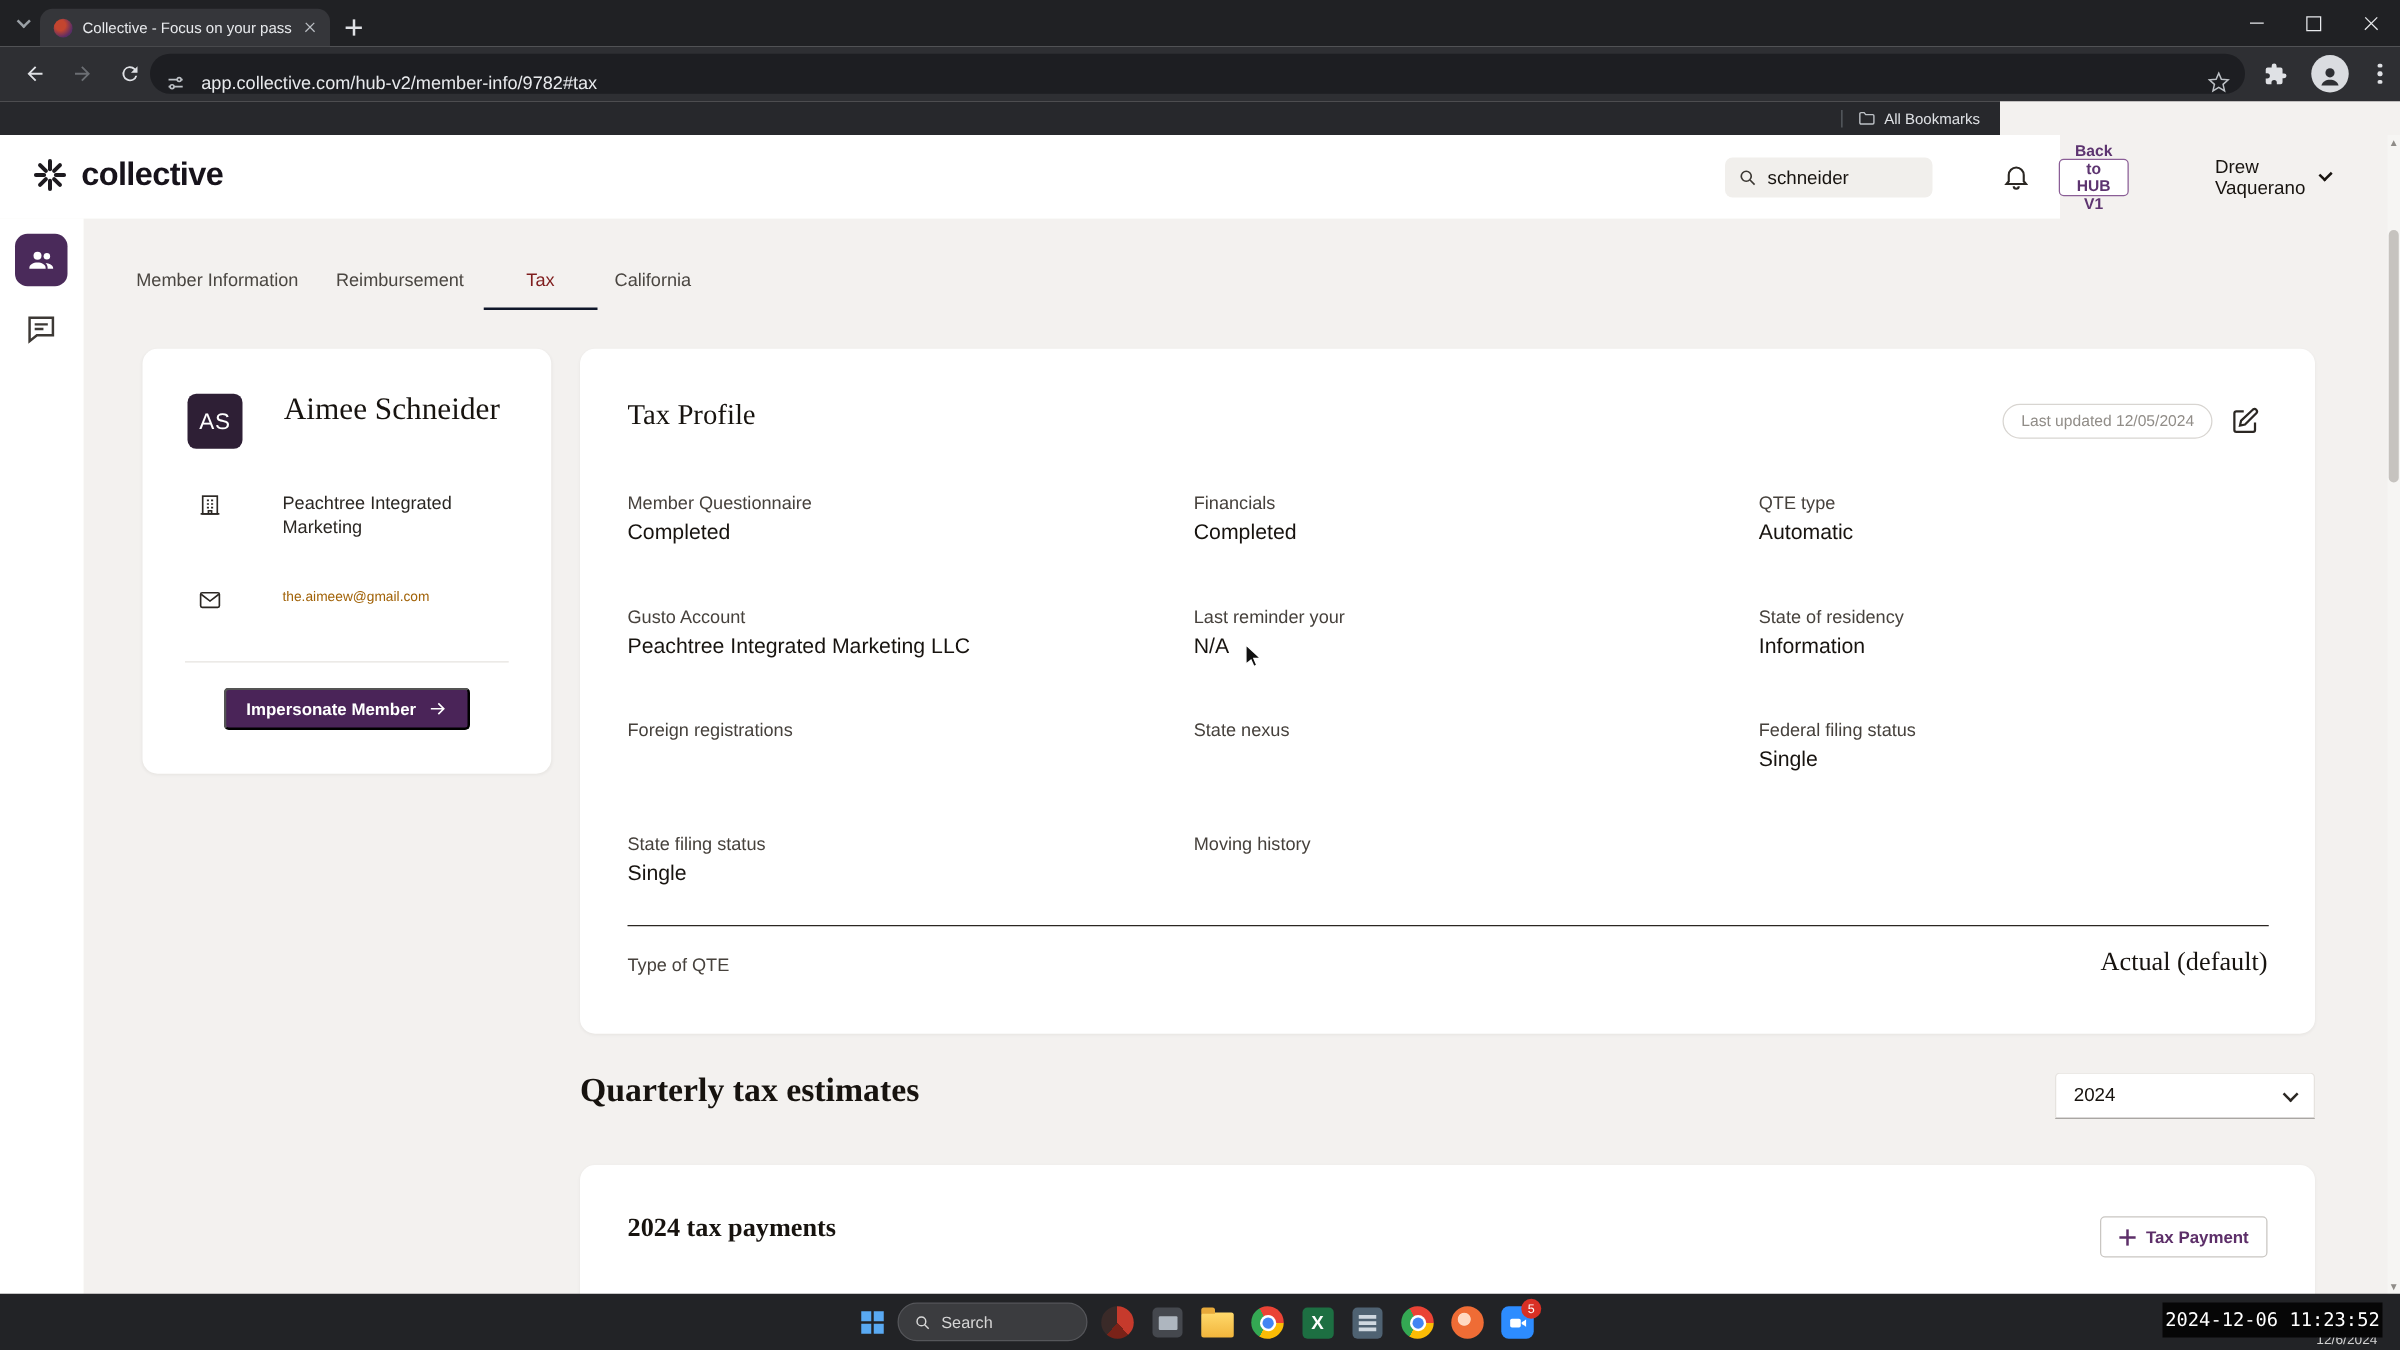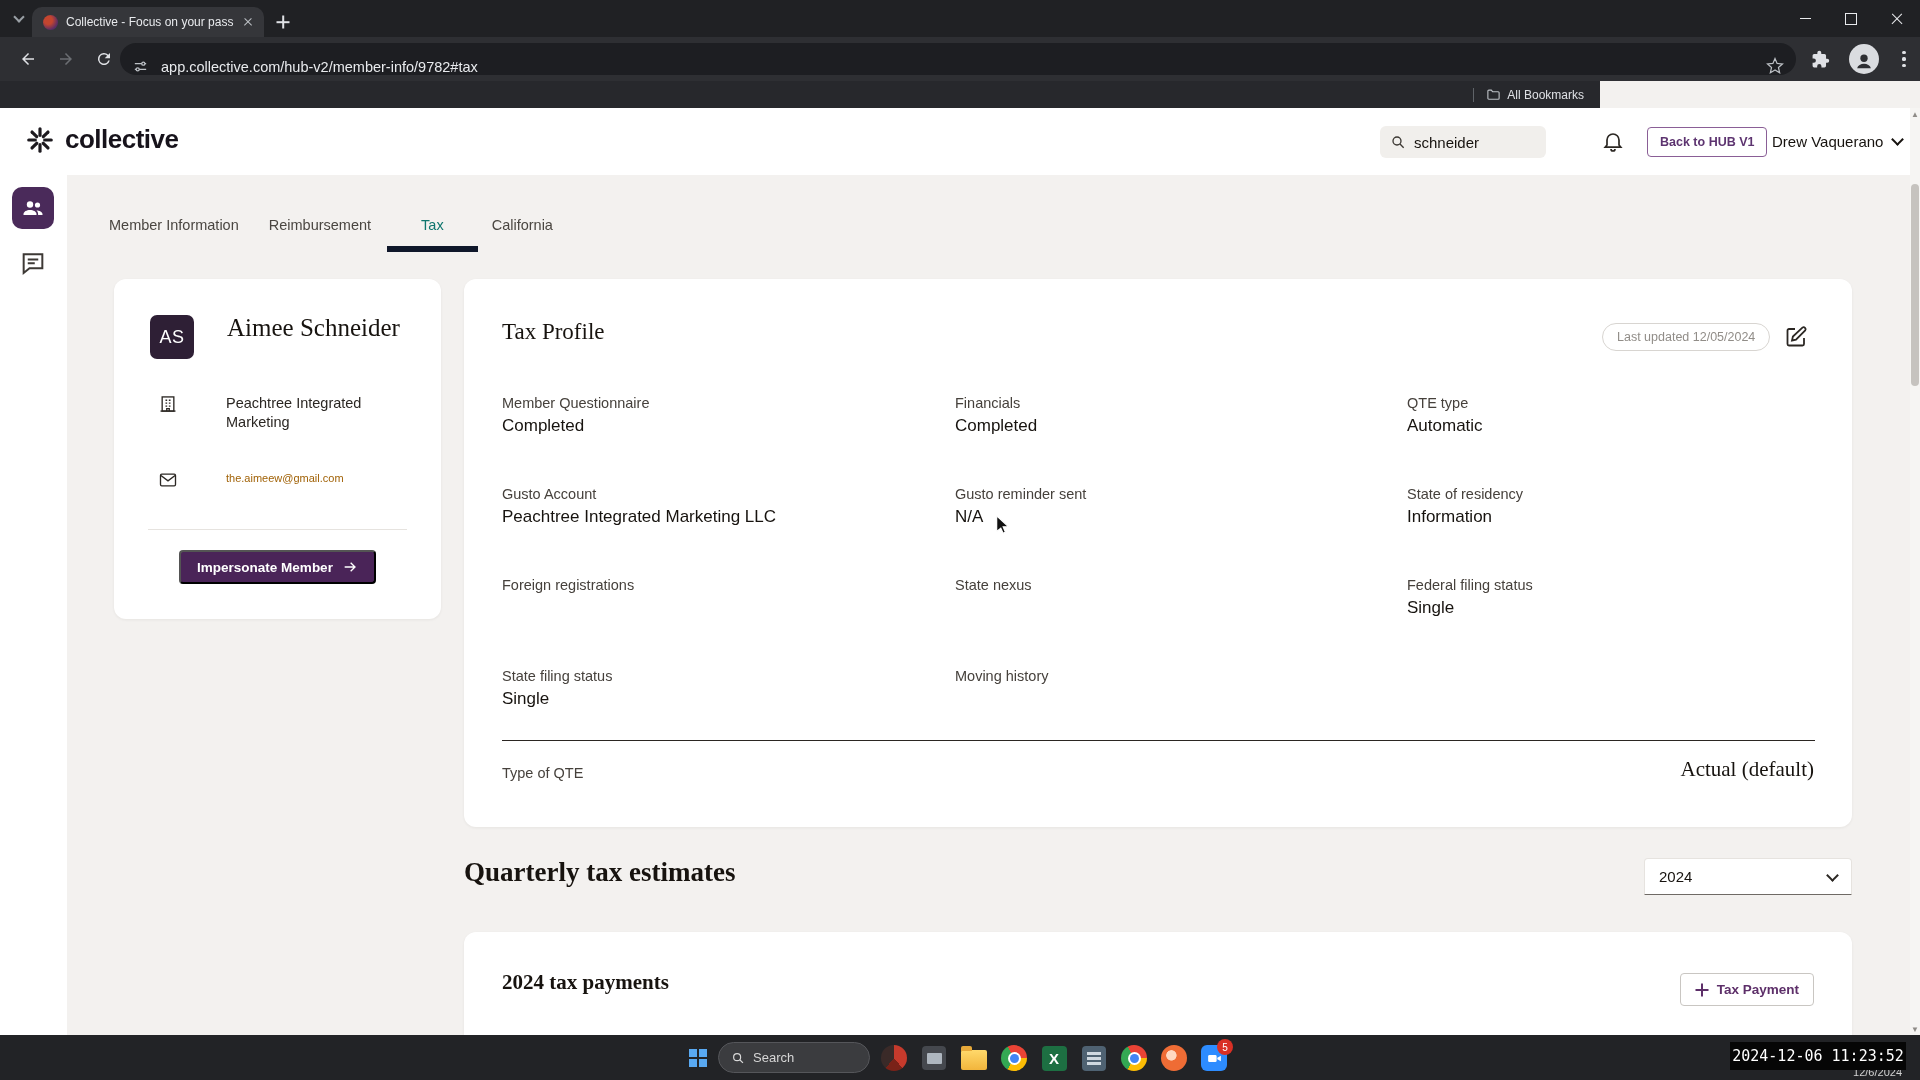--- a/index.html
+++ b/index.html
@@ -43,21 +43,21 @@
   .chrome-avatar svg { width:22px; height:22px; margin-top:3px; }
   .kebab { position:absolute; left:1894px; top:8px; width:20px; height:28px; display:flex; flex-direction:column; align-items:center; justify-content:center; gap:3px; }
   .kebab i { width:3.2px; height:3.2px; border-radius:50%; background:#dfe1e5; }
 
   .bookmarksbar { position:absolute; left:0; top:81px; width:1600px; height:27px; background:#27282c; display:flex; align-items:center; justify-content:flex-end; padding-right:16px; }
   .bm-sep { width:1px; height:14px; background:#5f6368; margin-right:12px; }
   .bm-folder { width:15px; height:15px; color:#bdc1c6; margin-right:6px; }
   .bm-label { font-size:12px; color:#dfe1e5; }
 
   
-  .app-header { position:absolute; left:0; top:108px; width:1920px; height:67px; background:#ffffff; }
+  .app-header { position:absolute; left:0; top:108px; width:1648px; height:67px; background:#ffffff; }
   .logo { position:absolute; left:25px; top:16px; display:flex; align-items:center; gap:10px; }
   .logo-mark { width:30px; height:30px; }
   .logo-text { font-size:26px; font-weight:600; letter-spacing:-0.5px; color:#17131b; }
   .hdr-search { position:absolute; left:1380px; top:18px; width:166px; height:32px; background:#f1efec; border-radius:6px; display:flex; align-items:center; padding:16px 10px; }
   .hdr-search svg { width:16px; height:16px; color:#3c3833; flex:0 0 auto; }
   .hdr-search input { border:none; outline:none; background:transparent; margin-left:8px; width:115px; font-size:15px; color:#17130f; font-family:"Liberation Sans",sans-serif; }
   .bell { position:absolute; left:1601px; top:21px; width:24px; height:24px; color:#2b2723; }
   .hub-btn { position:absolute; left:1647px; top:19px; height:30px; padding:0 12px; display:flex; align-items:center; background:#fff; border:1px solid #8a5e96; border-radius:4px; color:#5d3470; font-size:12.5px; font-weight:700; }
   .user { position:absolute; left:1772px; top:0; height:67px; display:flex; align-items:center; gap:10px; }
   .user-name { font-size:15px; color:#17130f; }
@@ -69,21 +69,21 @@
   .side-active svg { width:24px; height:24px; }
   .side-chat { position:absolute; left:19px; top:74px; width:28px; height:28px; color:#3d3935; }
 
   
   .content-bg { position:absolute; left:67px; top:175px; width:1843px; height:860px; background:#f3f1ef; }
 
   .nav-tabs { position:absolute; left:109px; top:217px; display:flex; align-items:flex-start; }
   .nav-tab { font-size:14.5px; color:#4a4641; padding-bottom:13px; }
   .nav-tab.t1 { margin-right:30px; }
   .nav-tab.t2 { margin-right:16px; }
-  .nav-tab.active { color:#0f766e; font-weight:500; padding:0 34px 13px 34px; border-bottom:6px solid #0f172a; }
+  .nav-tab.active { color:#7f1d1d; font-weight:500; padding:0 34px 13px 34px; border-bottom:2px solid #0f172a; }
   .nav-tab.t4 { margin-left:14px; }
 
   .card { position:absolute; background:#fff; border-radius:12px; box-shadow:0 1px 3px rgba(40,30,20,0.06); }
 
   
   .member-card { left:114px; top:279px; width:327px; height:340px; }
   .avatar { position:absolute; left:36px; top:36px; width:44px; height:44px; background:#2e1f35; border-radius:7px; color:#fff; font-size:18px; display:flex; align-items:center; justify-content:center; letter-spacing:0.5px; }
   .m-name { position:absolute; left:113px; top:314px; font-family:"Liberation Serif",serif; font-size:25px; color:#17130f; }
   .m-name { top:auto; } 
   .member-card .m-name { position:absolute; left:113px; top:35px; }
@@ -349,21 +349,21 @@
       </div>
       <div class="cell">
         <div class="flabel">QTE type</div>
         <div class="fvalue">Automatic</div>
       </div>
       <div class="cell">
         <div class="flabel">Gusto Account</div>
         <div class="fvalue">Peachtree Integrated Marketing LLC</div>
       </div>
       <div class="cell">
-        <div class="flabel">Gusto reminder sent</div>
+        <div class="flabel">Last reminder your</div>
         <div class="fvalue">N/A</div>
       </div>
       <div class="cell">
         <div class="flabel">State of residency</div>
         <div class="fvalue">Information</div>
       </div>
       <div class="cell">
         <div class="flabel">Foreign registrations</div>
         <div class="fvalue"></div>
       </div>

